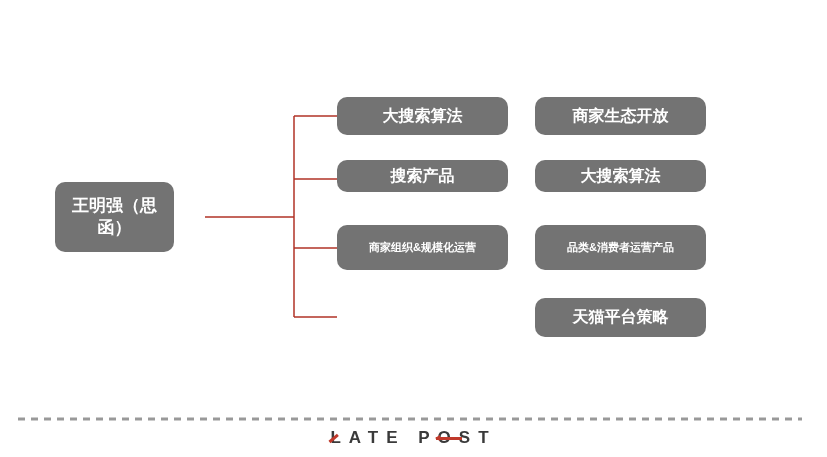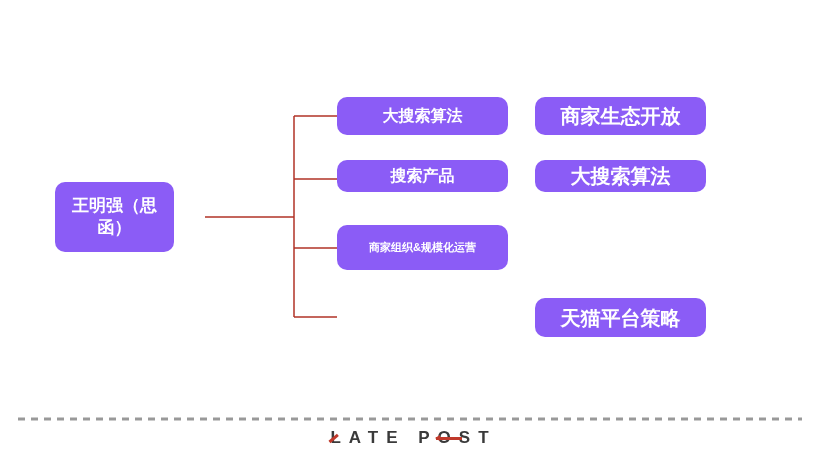--- a/index.html
+++ b/index.html
@@ -6,27 +6,27 @@
   .canvas{
     position:relative;width:827px;height:457px;background:#ffffff;overflow:hidden;
     font-family:"Liberation Sans","DejaVu Sans",sans-serif;
   }
   .diagram-title{
     position:absolute;top:31px;left:0;right:0;text-align:center;
     font-size:23px;font-weight:700;color:#3c3c3c;letter-spacing:2px;
   }
   .connector-svg{position:absolute;left:0;top:0;width:827px;height:457px;pointer-events:none;}
   .node{
-    position:absolute;background:#8b5cf6;color:#ffffff;border-radius:10px;
+    position:absolute;background:#737373;color:#ffffff;border-radius:10px;
     display:flex;align-items:center;justify-content:center;text-align:center;
     font-weight:700;box-sizing:border-box;padding:2px 8px;line-height:1.3;
   }
   .node-root{left:55px;top:182px;width:119px;height:70px;font-size:17px;}
   .col-mid{left:337px;width:171px;font-size:16px;}
-  .col-right{left:535px;width:171px;font-size:20px;}
+  .col-right{left:535px;width:171px;font-size:16px;}
   .row1{top:97px;height:38px;}
   .row2{top:160px;height:32px;}
   .row3{top:225px;height:45px;font-size:11px;}
   .row4{top:298px;height:39px;}
   .footer-logo{
     position:absolute;left:0;right:0;top:428px;text-align:center;
   }
   .logo-wrap{
     position:relative;display:inline-block;
     font-size:17px;font-weight:700;letter-spacing:8px;color:#3a3a3a;
@@ -61,20 +61,21 @@
   </svg>
 
   <div class="node node-root">王明强（思函）</div>
 
   <div class="node col-mid row1">大搜索算法</div>
   <div class="node col-mid row2">搜索产品</div>
   <div class="node col-mid row3">商家组织&amp;规模化运营</div>
 
   <div class="node col-right row1">商家生态开放</div>
   <div class="node col-right row2">大搜索算法</div>
+  <div class="node col-right row3">品类&amp;消费者运营产品</div>
   <div class="node col-right row4">天猫平台策略</div>
 
   <div class="footer-logo">
     <span class="logo-wrap">
       <span>LATE POST</span>
       <span class="logo-accent-l"></span>
       <span class="logo-accent-o"></span>
     </span>
   </div>
 

